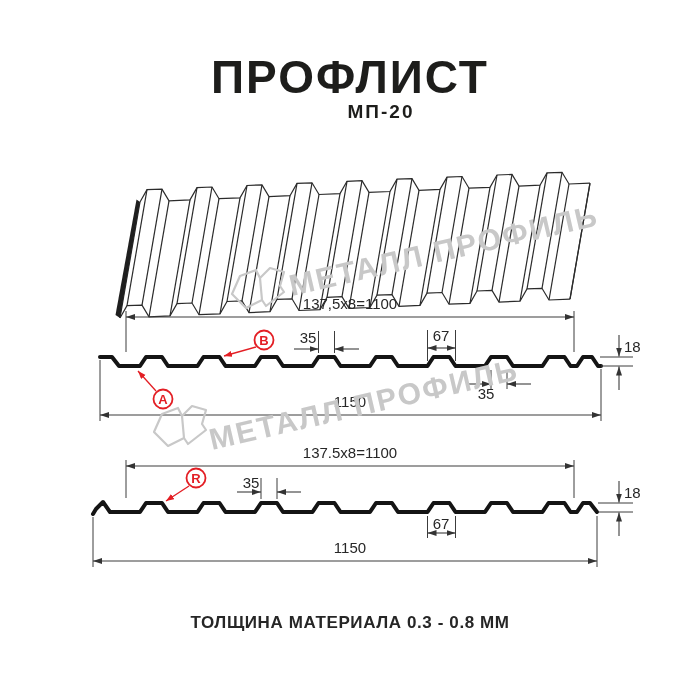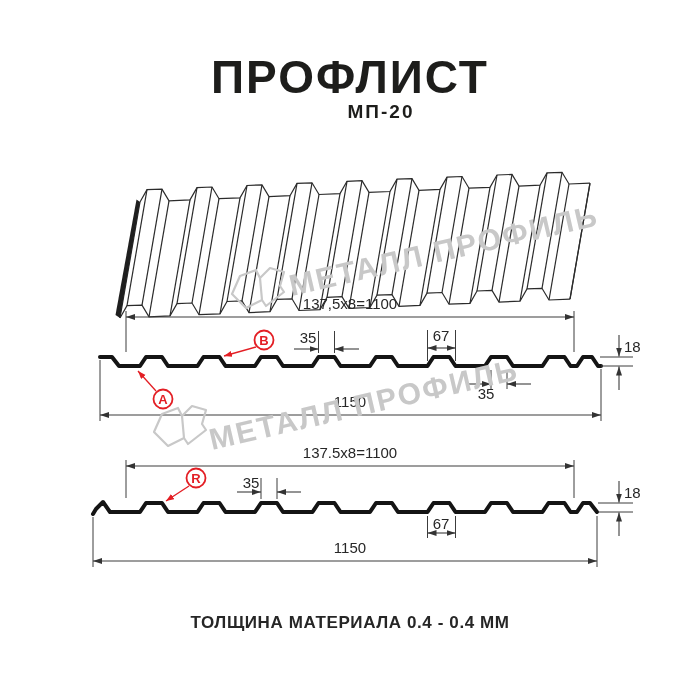--- a/index.html
+++ b/index.html
@@ -225,14 +225,14 @@
       </g>
 
       <g>
         <line class="leader" x1="189" y1="486" x2="166" y2="501" marker-end="url(#ahr)"></line>
         <circle class="red-circle" cx="196" cy="478" r="9.5"></circle>
         <text class="red-text" x="196" y="482.5">R</text>
       </g>
     </g>
   </svg>
 
-  <div class="footer">ТОЛЩИНА МАТЕРИАЛА 0.4 - 0.4 ММ</div>
+  <div class="footer">ТОЛЩИНА МАТЕРИАЛА 0.3 - 0.8 ММ</div>
 </div>
 
 </body></html>

